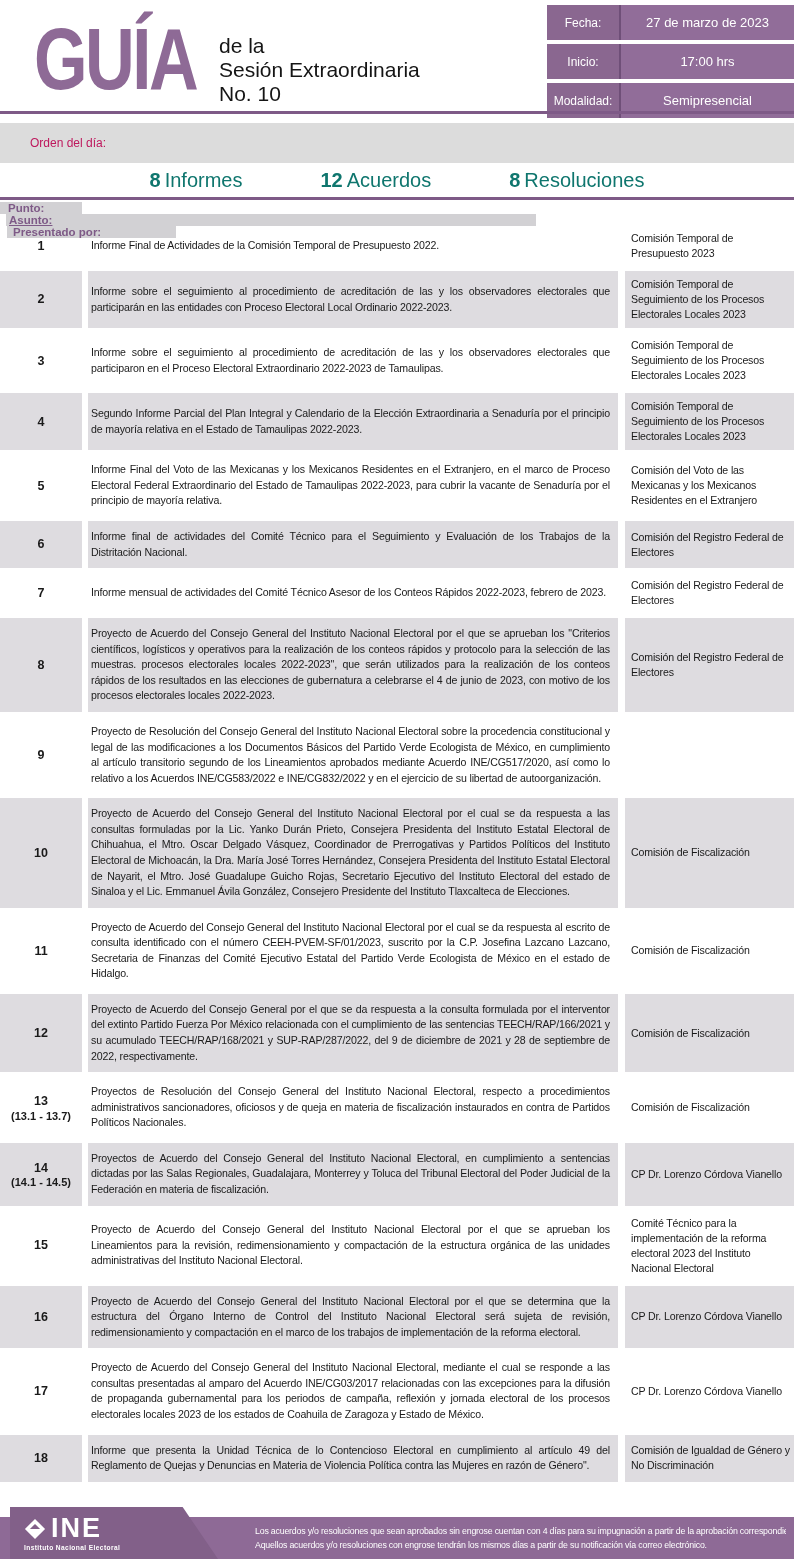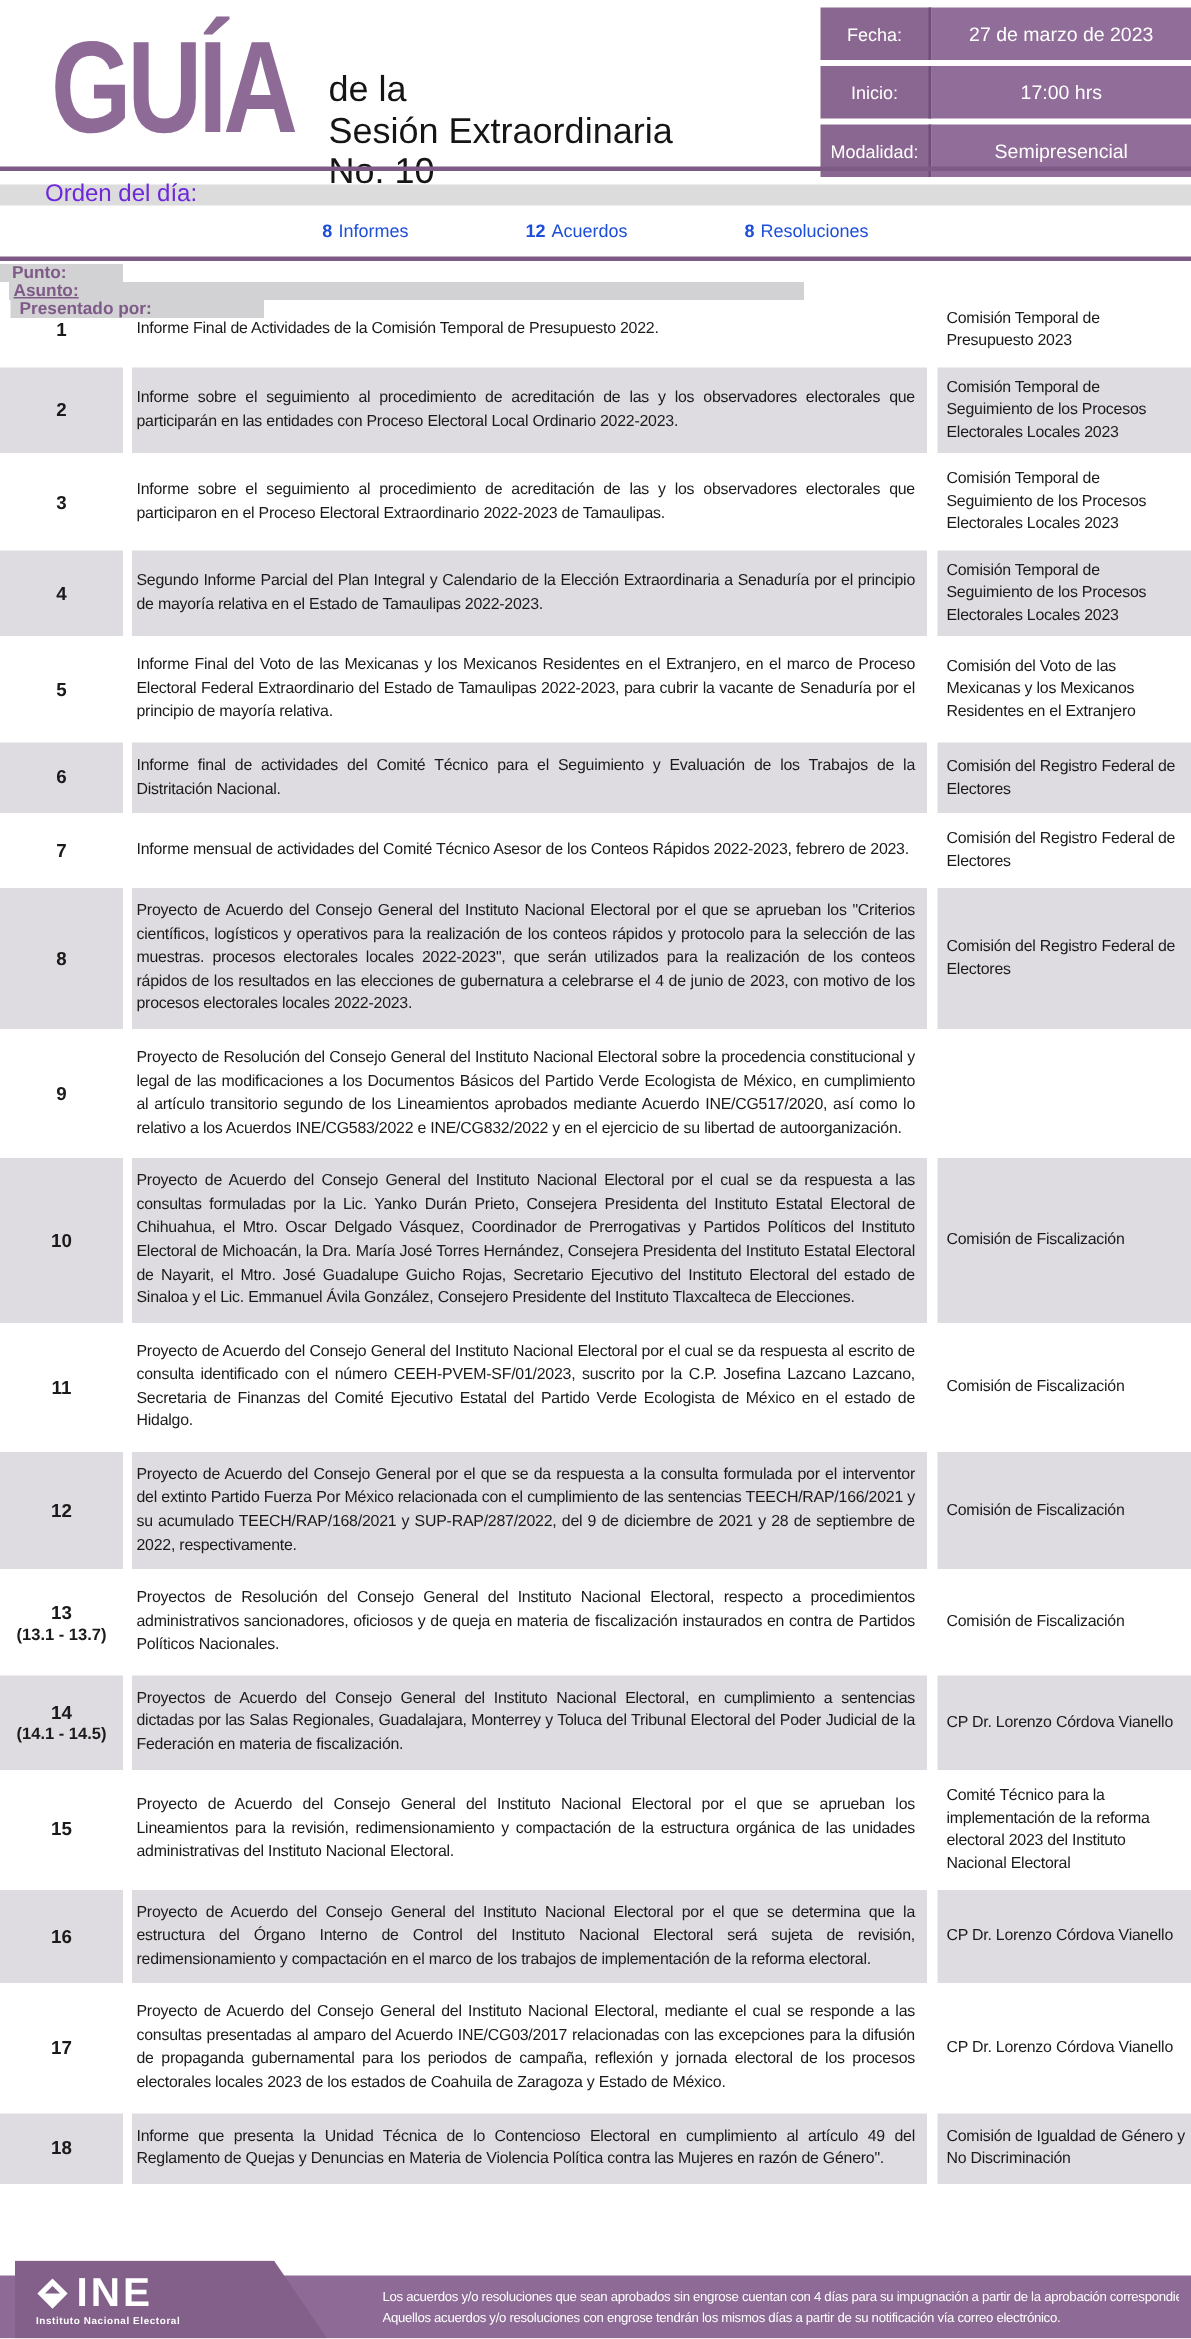--- a/index.html
+++ b/index.html
@@ -11,33 +11,33 @@
   *{margin:0;padding:0;box-sizing:border-box;}
   body{background:#fff;font-family:"Liberation Sans",sans-serif;color:var(--text);}
   .page{position:relative;width:794px;height:1559px;background:#fff;overflow:hidden;margin:0 auto;}
 
   
   .header{position:relative;height:114px;padding-left:36px;}
   .header-rule{position:absolute;left:0;right:0;bottom:0;height:3px;background:var(--purple-dark);}
   .title-wrap{position:absolute;left:34px;top:18px;display:flex;align-items:flex-start;}
   .big-title{font-size:82px;font-weight:bold;color:var(--purple);letter-spacing:-3px;line-height:.95;
              transform:scale(.84,1.06);transform-origin:left top;margin-right:-22px;}
-  .subtitle{margin-top:28px;margin-left:14px;font-size:24px;line-height:1.15;color:#151515;}
+  .subtitle{margin-top:16px;margin-left:14px;font-size:21px;line-height:1.15;color:#151515;}
   .info-box{position:absolute;right:0;top:5px;width:247px;display:flex;flex-direction:column;gap:4px;}
   .info-row{display:flex;height:35px;}
   .info-label{width:74px;background:var(--purple-label);color:#fff;font-size:12px;display:flex;
               align-items:center;justify-content:center;border-right:2px solid var(--purple-seam);}
   .info-value{flex:1;background:var(--purple-value);color:#fff;font-size:13px;display:flex;
               align-items:center;justify-content:center;}
 
   
-  .orden-bar{margin-top:9px;height:14px;background:var(--gray-bar);display:flex;align-items:center;
-             padding-left:30px;font-size:16px;color:#6d28d9;}
+  .orden-bar{margin-top:9px;height:40px;background:var(--gray-bar);display:flex;align-items:center;
+             padding-left:30px;font-size:12px;color:#be185d;}
   .stats{height:34px;display:flex;align-items:center;justify-content:center;gap:78px;}
-  .stat{font-size:12px;color:#1d4ed8;}
+  .stat{font-size:20px;color:#0f766e;}
   .stat b{font-weight:bold;margin-right:4px;}
 
   
   .table-rule{height:3px;background:var(--purple-dark);}
   .thead{display:flex;margin-top:2px;height:23px;flex-direction:column;}
   .thead .hc{background:var(--gray-header);color:var(--purple-dark);font-weight:bold;font-size:11.5px;
              display:flex;align-items:center;}
   .c-punto{width:82px;}
   .c-asunto{width:530px;margin-left:6px;text-decoration:underline;}
   .c-pres{width:169px;margin-left:7px;}

